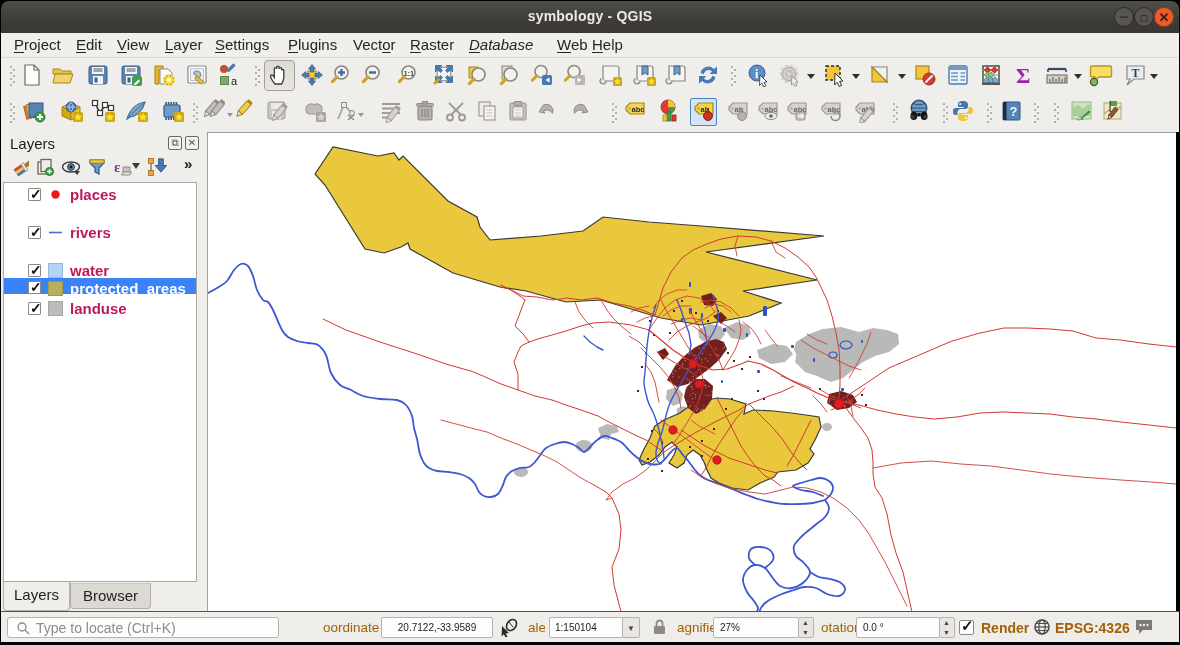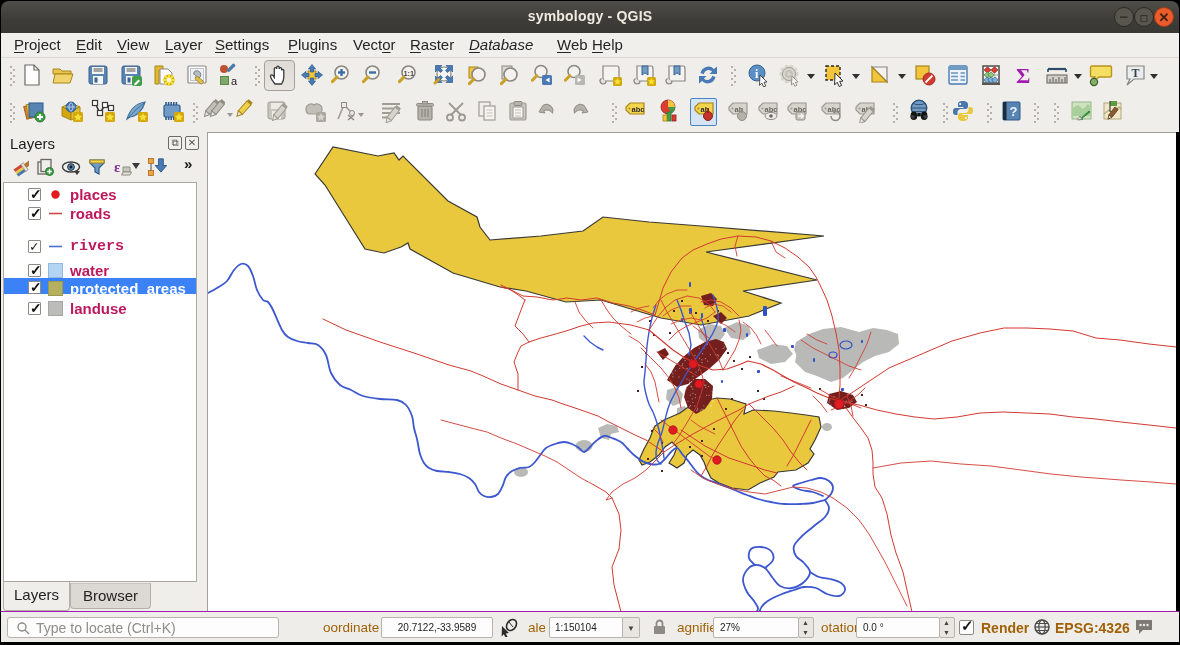--- a/index.html
+++ b/index.html
@@ -625,28 +625,21 @@
 <div style="position:absolute;left:183px;top:1px;font-size:15px;font-weight:bold;color:#1a1a1a;">»</div>
       </div>
     <div id="layerlist">
       <div class="lrow" style="top:2px;">
           <div class="lcheck"></div>
           <svg class="lswatch" viewBox="0 0 15 15">
             <circle cx="7.5" cy="7.5" r="4.2" fill="#e31a1c"></circle>
           </svg>
           <div class="lname">places</div>
         </div>
-      <div class="lrow" style="top:21px;">
-          <div class="lcheck"></div>
-          <svg class="lswatch" viewBox="0 0 15 15">
-            <line x1="1" y1="7.5" x2="14" y2="7.5" stroke="#cf4647" stroke-width="1.6"></line>
-          </svg>
-          <div class="lname">roads</div>
-        </div>
-      <div class="lrow" style="top:54px;font-family:Liberation Mono, monospace;">
+      <div class="lrow" style="top:40px;">
           <div class="lcheck"></div>
           <svg class="lswatch" viewBox="0 0 15 15">
             <line x1="1" y1="7.5" x2="14" y2="7.5" stroke="#4b6fd0" stroke-width="1.6"></line>
           </svg>
           <div class="lname">rivers</div>
         </div>
       <div class="lrow" style="top:78px;">
           <div class="lcheck"></div>
           <div class="lswatch" style="background:#b3d5f3; border:1px solid #93b9dc;"></div>
           <div class="lname">water</div>

